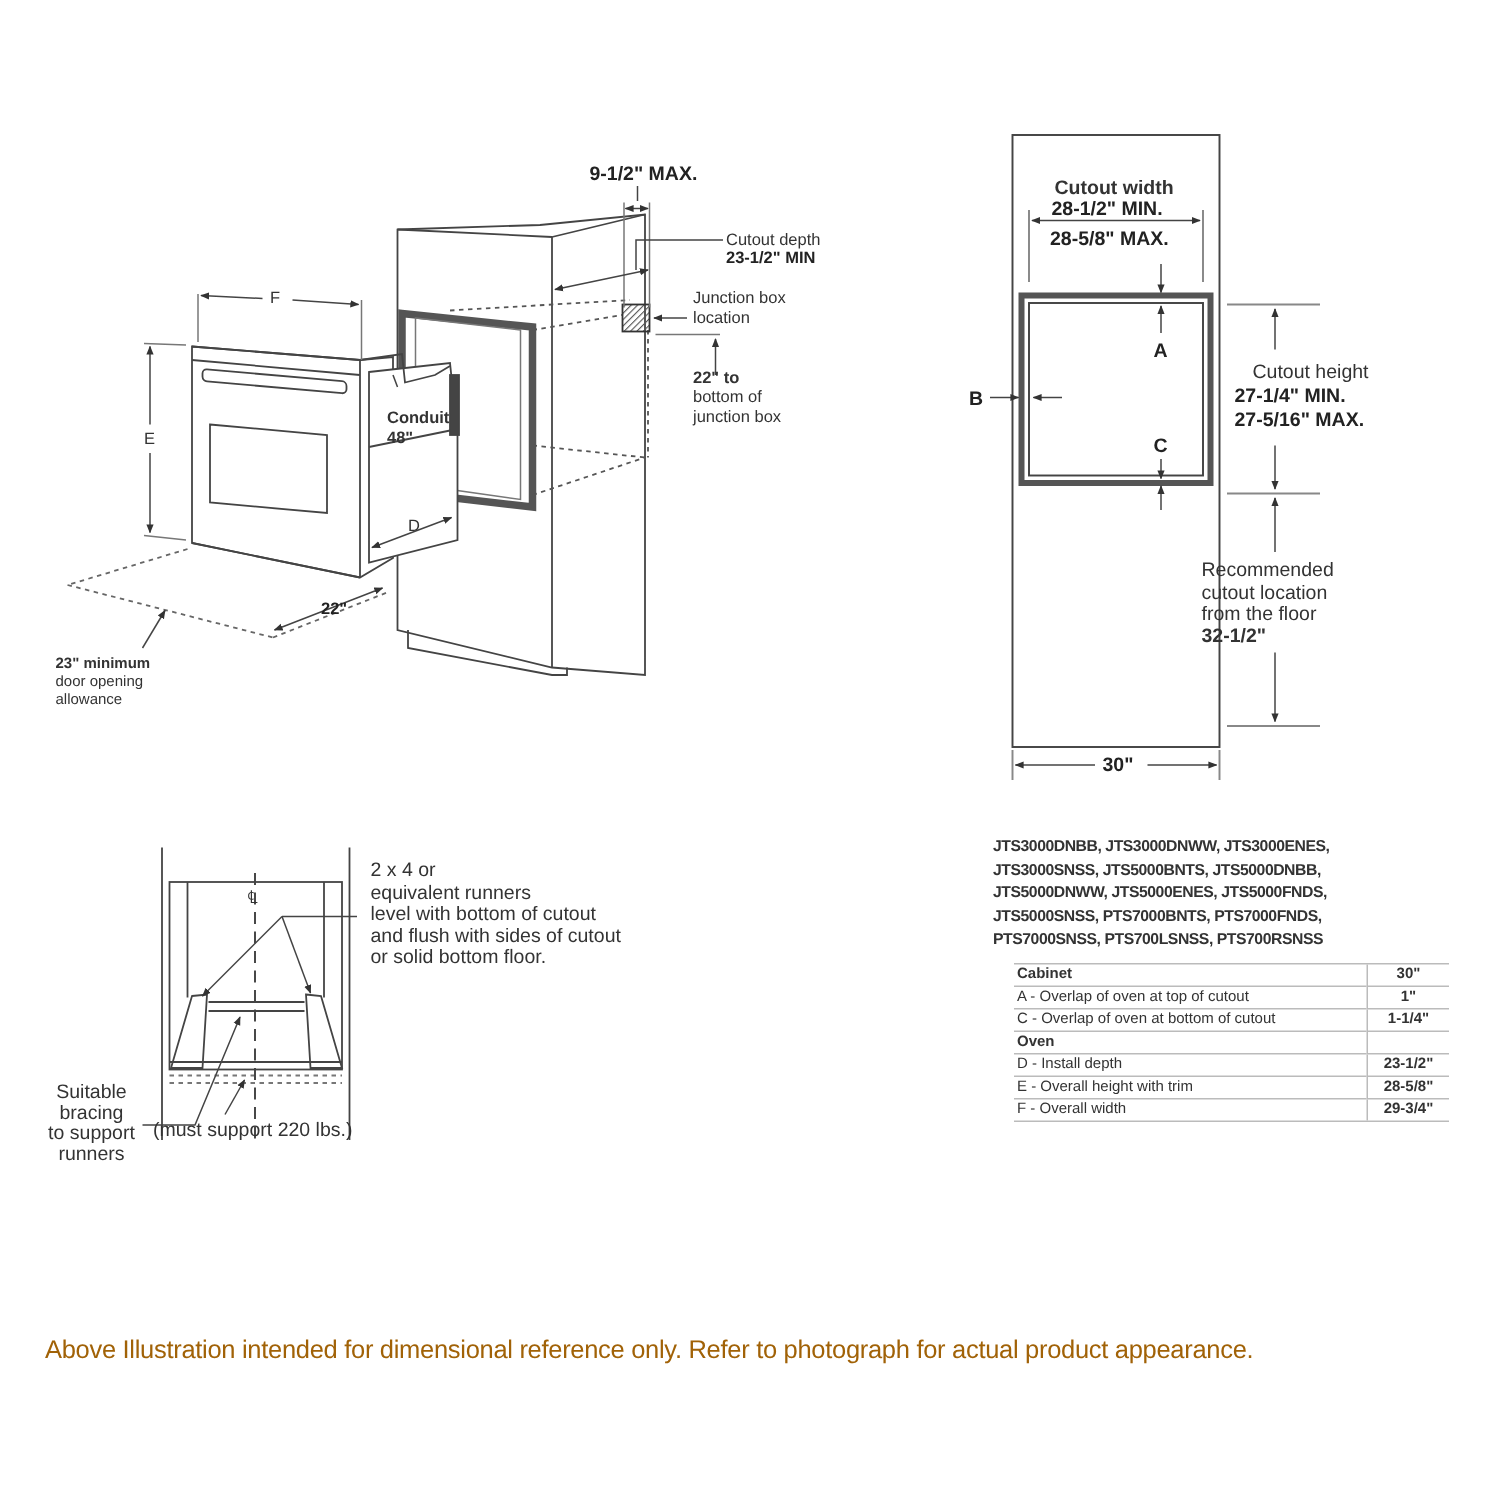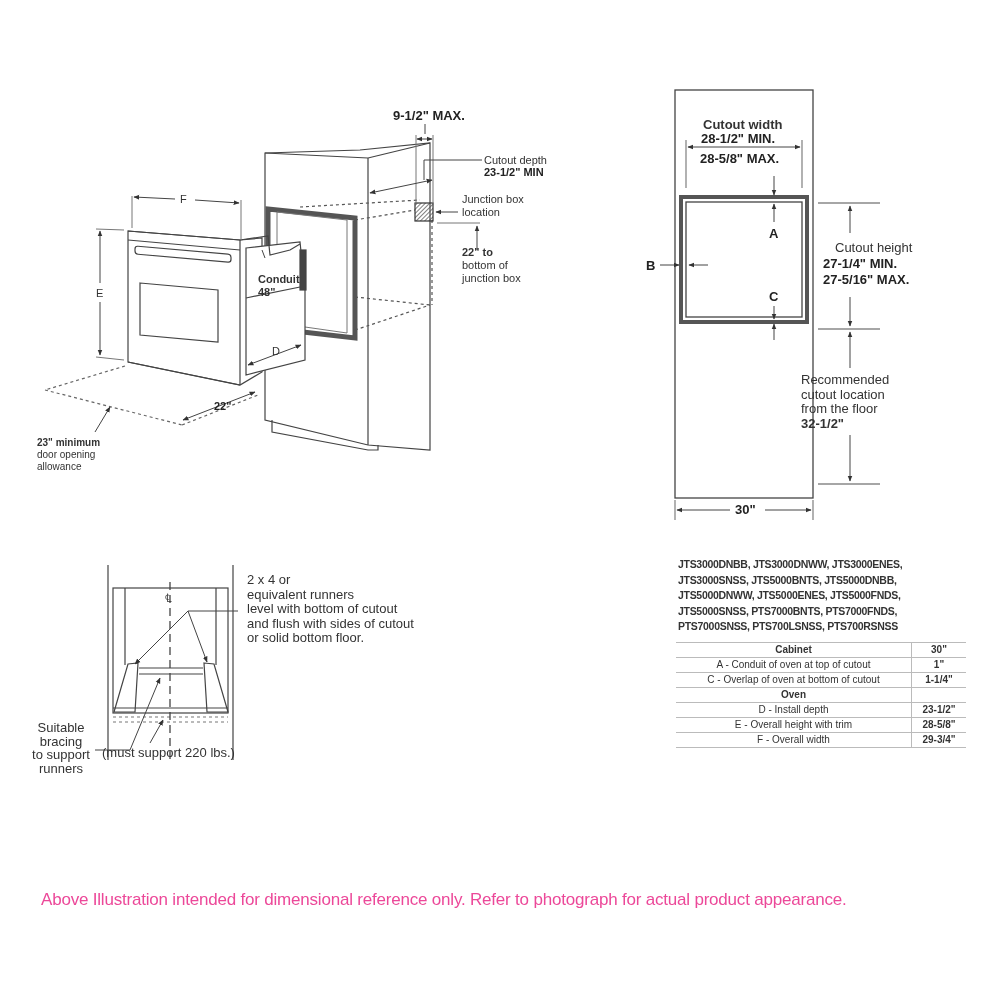--- a/index.html
+++ b/index.html
@@ -5,25 +5,25 @@
   html, body { margin:0; padding:0; background:#ffffff; }
   body { width:1000px; height:1000px; position:relative; overflow:hidden; font-family:"Liberation Sans", sans-serif; color:#222; }
   .abs { position:absolute; }
   svg { position:absolute; left:0; top:0; }
   .lbl { font-size:11px; line-height:13px; color:#333; }
   .lblb { font-size:11px; line-height:13px; font-weight:bold; color:#222; }
   .big { font-size:13px; line-height:15px; color:#333; }
   .bigb { font-size:13px; line-height:15px; font-weight:bold; color:#222; }
   .models { font-size:10.5px; line-height:15.5px; font-weight:bold; color:#333; letter-spacing:-0.3px; }
   table.spec { position:absolute; left:676px; top:642px; width:290px; border-collapse:collapse; font-size:10px; color:#333; }
-  table.spec td { border-top:1.5px solid #bbb; padding:1px 2px; height:12px; line-height:12px; white-space:nowrap;text-align:center; }
+  table.spec td { border-top:1.5px solid #bbb; padding:1px 2px; height:12px; line-height:12px; white-space:nowrap; }
   table.spec tr:last-child td { border-bottom:1.5px solid #bbb; }
   table.spec td.val { border-left:1.5px solid #bbb; text-align:center; width:50px; font-weight:bold; }
   table.spec td.sec { font-weight:bold; }
-  .footer { position:absolute; left:41px; top:890px; font-size:17px; color:#ec4899; letter-spacing:-0.2px; }
+  .footer { position:absolute; left:30px; top:890px; font-size:17px; color:#a16207; letter-spacing:-0.2px; }
 </style>
 </head>
 <body>
 
 <svg width="1000" height="1000" viewBox="0 0 1000 1000">
   <defs>
     <marker id="ar" viewBox="0 0 10 10" refX="9" refY="5" markerWidth="6" markerHeight="6" orient="auto-start-reverse">
       <path d="M0,1 L10,5 L0,9 z" fill="#333"></path>
     </marker>
     <pattern id="hatch" width="3" height="3" patternUnits="userSpaceOnUse" patternTransform="rotate(45)">
@@ -215,36 +215,36 @@
   <div>or solid bottom floor.</div>
 </div>
 <div class="abs big" style="left:30px;top:721px;line-height:13.5px;text-align:center;width:62px;">
   <div>Suitable</div>
   <div>bracing</div>
   <div>to support</div>
   <div>runners</div>
 </div>
 <div class="abs big" style="left:102px;top:745px;">(must support 220 lbs.)</div>
 
-<div class="abs models" style="left:678px;top:557px;">
+<div class="abs models" style="left:662px;top:557px;">
   <div>JTS3000DNBB, JTS3000DNWW, JTS3000ENES,</div>
   <div>JTS3000SNSS, JTS5000BNTS, JTS5000DNBB,</div>
   <div>JTS5000DNWW, JTS5000ENES, JTS5000FNDS,</div>
   <div>JTS5000SNSS, PTS7000BNTS, PTS7000FNDS,</div>
   <div>PTS7000SNSS, PTS700LSNSS, PTS700RSNSS</div>
 </div>
 
 <table class="spec">
   <tbody>
       <tr>
         <td class="sec">Cabinet</td>
         <td class="val">30"</td>
       </tr>
   <tr>
-        <td>A - Conduit of oven at top of cutout</td>
+        <td>A - Overlap of oven at top of cutout</td>
         <td class="val">1"</td>
       </tr>
   <tr>
         <td>C - Overlap of oven at bottom of cutout</td>
         <td class="val">1-1/4"</td>
       </tr>
   <tr>
         <td class="sec">Oven</td>
         <td class="val"></td>
       </tr>

